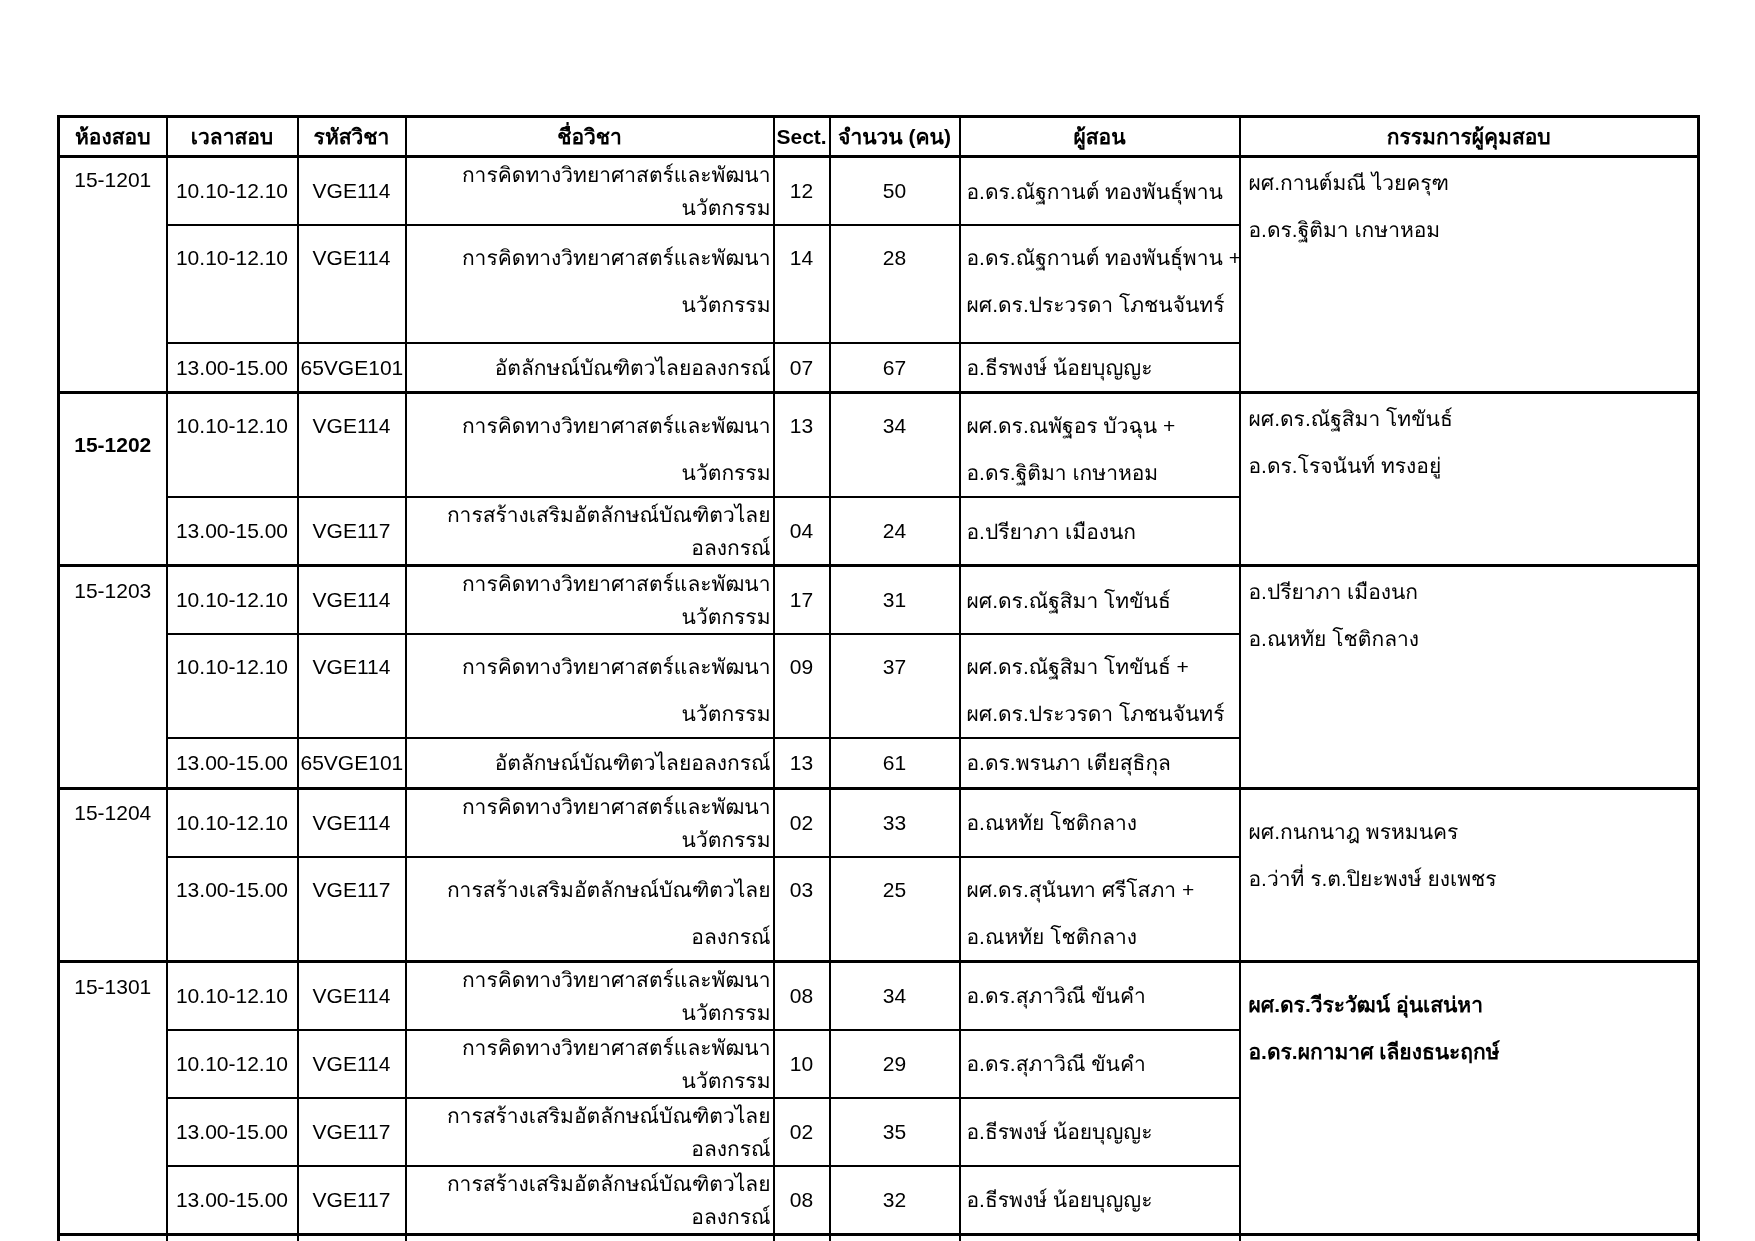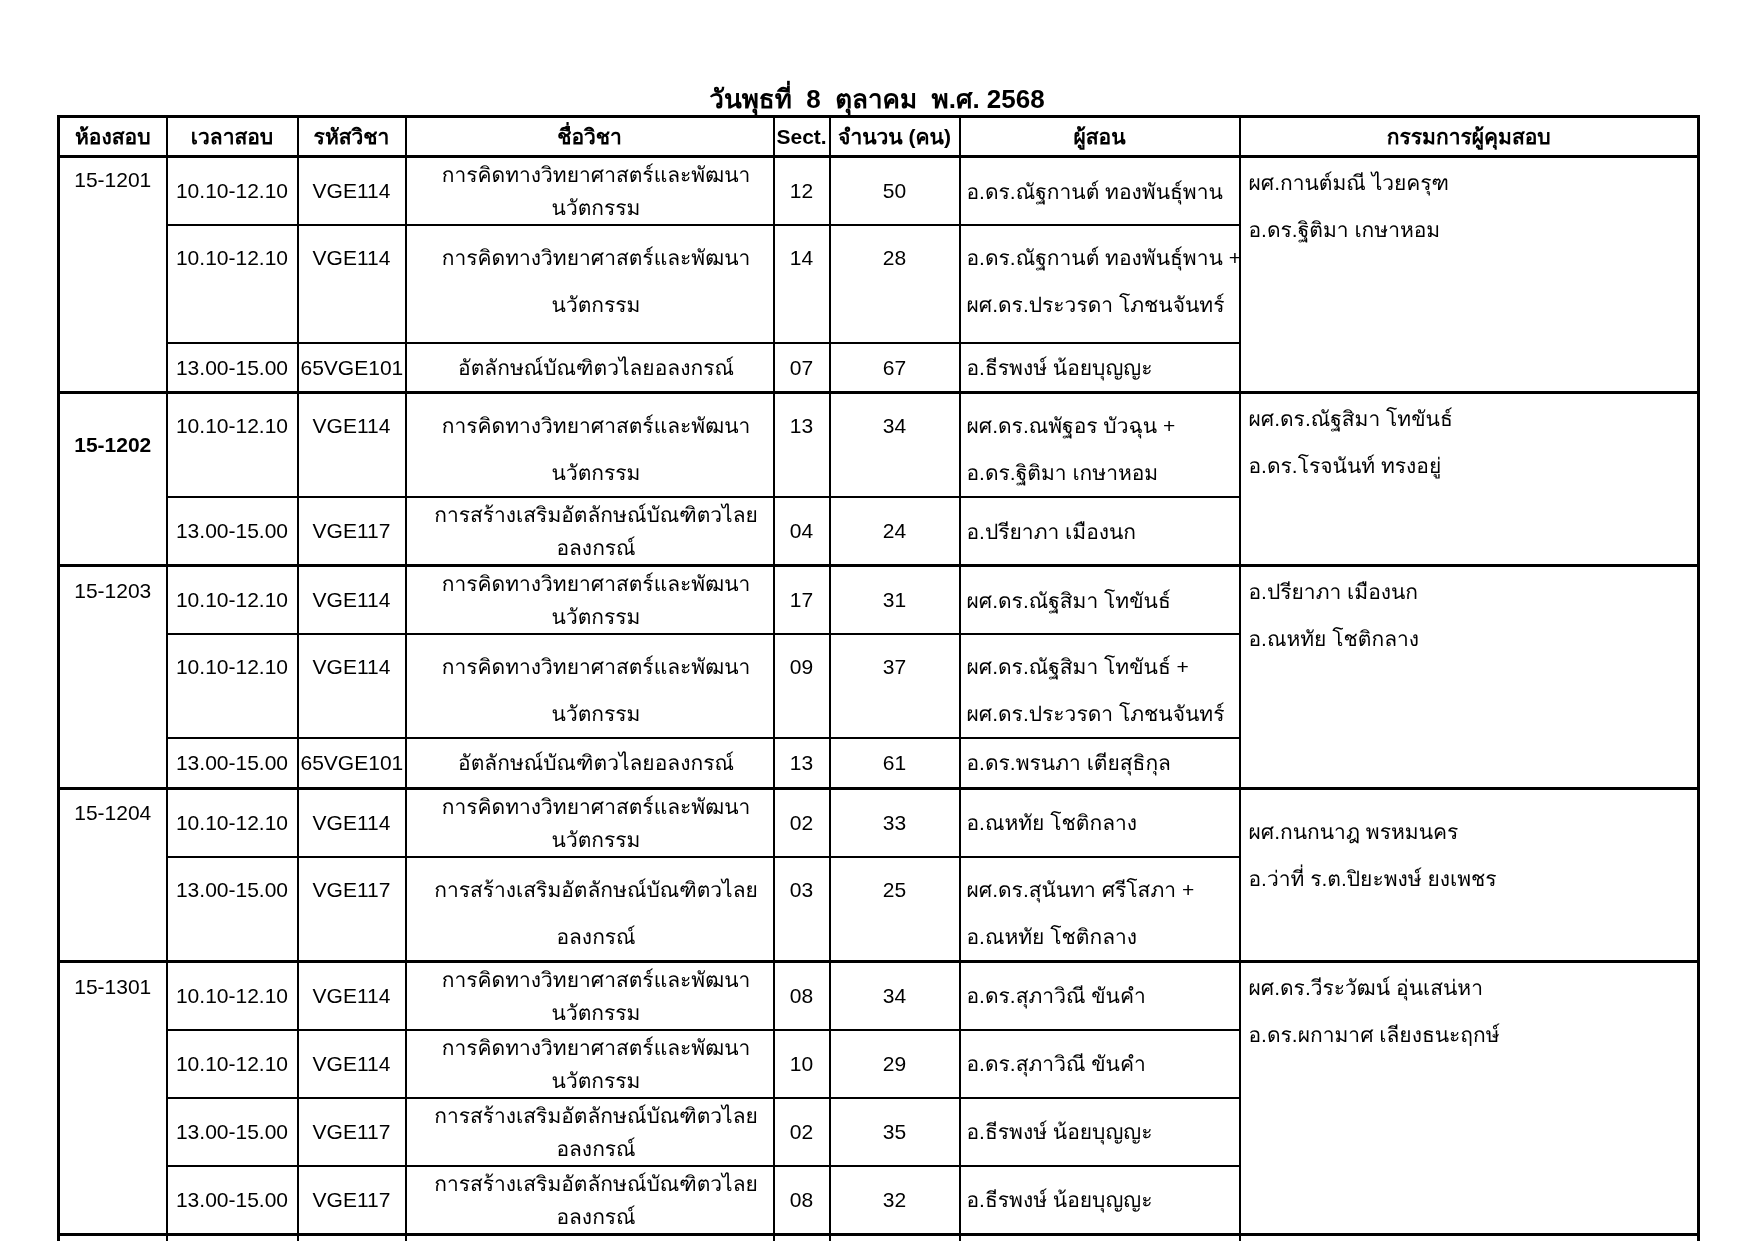--- a/index.html
+++ b/index.html
@@ -9,32 +9,31 @@
          font-size:26px;font-weight:bold;white-space:pre;}
   table.sched{position:absolute;left:57px;top:115px;width:1640px;
               border-collapse:collapse;table-layout:fixed;
               border:3px solid #000;font-size:21px;}
   .sched th,.sched td{border:2px solid #000;overflow:hidden;}
   .sched th{border-top:3px solid #000;border-bottom:3px solid #000;
             font-weight:bold;text-align:center;height:37px;padding:0 2px;}
   .sched td{vertical-align:middle;padding:0 2px;}
   tr.block-start>td{border-top:3px solid #000;}
   td.center{text-align:center;}
-  td.course{text-align:center;padding-left:15px;}
+  td.course{text-align:right;padding-left:15px;}
   td.instr{text-align:left;padding-left:6px;}
   td.proctor{text-align:left;padding-left:8px;vertical-align:top;margin-left:28px;}
   td.room{text-align:center;vertical-align:top;}
   tr.multi td{vertical-align:top;padding-top:8px;line-height:47px;}
   td.instr div,td.proctor div{line-height:47px;white-space:nowrap;}
 </style>
 </head>
 <body>
 
 <div id="page">
-  <div id="title">วันพุธที่  8  ตุลาคม  พ.ศ. 2568</div>
   <table class="sched">
     <colgroup>
       <col style="width:108px">
         <col style="width:131px">
         <col style="width:108px">
       <col style="width:368px">
         <col style="width:56px">
         <col style="width:130px">
       <col style="width:280px">
         <col style="width:459px">
@@ -179,21 +178,21 @@
         <tr class="block-start" style="height: 48px;">
           <td class="room" rowspan="4" style="line-height: 48px; padding-top: 0px;">15-1301</td>
           <td class="center">10.10-12.10</td>
           <td class="center">VGE114</td>
           <td class="course">การคิดทางวิทยาศาสตร์และพัฒนานวัตกรรม</td>
           <td class="center">08</td>
           <td class="center">34</td>
           <td class="instr">
             <div>อ.ดร.สุภาวิณี ขันคำ</div>
           </td>
-          <td class="proctor" rowspan="4" style="padding-top: 1px; line-height: 47px;">
+          <td class="proctor" rowspan="4" style="padding-top: 18px; line-height: 47px; font-weight: bold;">
             <div>ผศ.ดร.วีระวัฒน์ อุ่นเสน่หา</div>
             <div>อ.ดร.ผกามาศ เลียงธนะฤกษ์</div>
           </td>
         </tr>
         <tr style="height: 48px;">
           <td class="center">10.10-12.10</td>
           <td class="center">VGE114</td>
           <td class="course">การคิดทางวิทยาศาสตร์และพัฒนานวัตกรรม</td>
           <td class="center">10</td>
           <td class="center">29</td>

